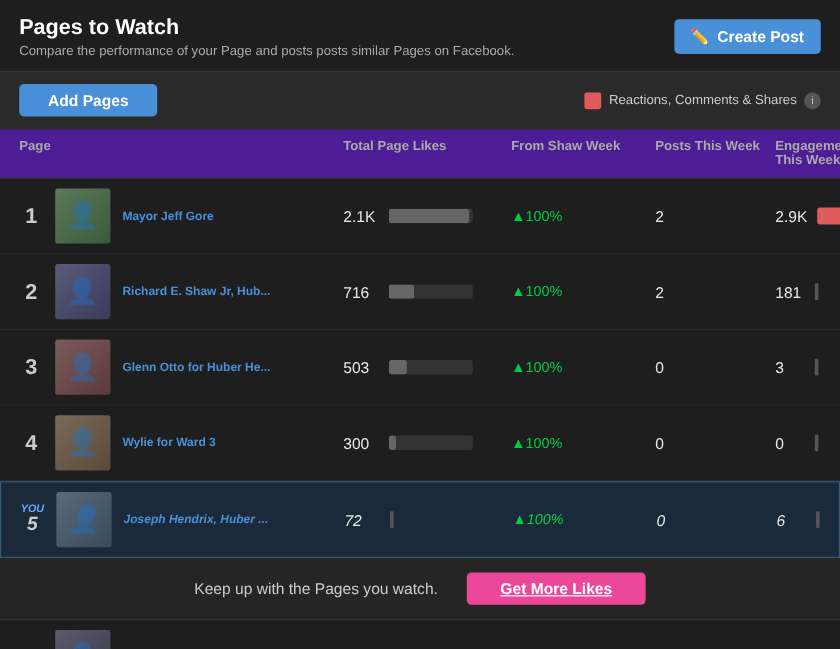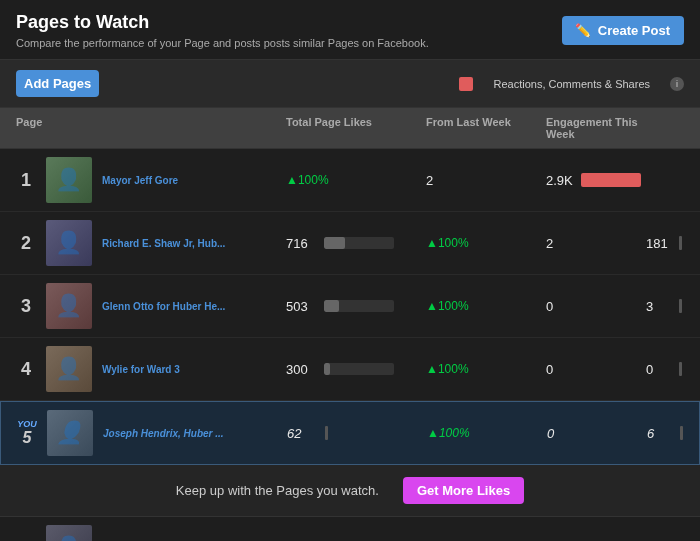--- a/index.html
+++ b/index.html
@@ -53,30 +53,30 @@
       padding: 10px 16px;
       display: flex;
       justify-content: space-between;
       align-items: center;
       border-bottom: 1px solid #333;
     }
     .add-pages-btn {
       background: #4a90d9;
       color: #fff;
       border: none;
-      padding: 6px 8px;
+      padding: 6px 24px;
       border-radius: 4px;
       cursor: pointer;
       font-size: 13px;
       font-weight: bold;
     }
     .legend {
       display: flex;
       align-items: center;
-      gap: 20px;
+      gap: 6px;
       font-size: 11px;
       color: #ccc;
     }
     .legend-color {
       width: 14px;
       height: 14px;
       background: #e05c5c;
       border-radius: 2px;
       display: inline-block;
     }
@@ -90,21 +90,21 @@
       justify-content: center;
       font-size: 9px;
       color: #ccc;
       cursor: pointer;
     }
 
     .table-container {
       width: 100%;
     }
     .table-header {
-      background: #404040;
+      background: #4c1d95;
       display: grid;
       grid-template-columns: 270px 140px 120px 100px 1fr;
       padding: 8px 16px;
       border-bottom: 1px solid #333;
       font-size: 11px;
       color: #aaa;
       font-weight: bold;
     }
     .col-page { }
     .col-likes { }
@@ -229,28 +229,29 @@
       height: 14px;
       background: #555;
       border-radius: 1px;
     }
 
     .promo-text {
       color: #ccc;
       font-size: 13px;
     }
     .get-more-btn {
-      background: #d946ef;
+      background: #ec4899;
       color: #fff;
       border: none;
-      padding: 6px 14px;
+      padding: 6px 28px;
       border-radius: 4px;
       cursor: pointer;
       font-size: 13px;
       font-weight: bold;
+      text-decoration: underline;
     }
 
     
     .avatar-1 { background: linear-gradient(135deg, #5a7a5a, #3a5a3a); }
     .avatar-2 { background: linear-gradient(135deg, #5a5a7a, #3a3a5a); }
     .avatar-3 { background: linear-gradient(135deg, #7a5a5a, #5a3a3a); }
     .avatar-4 { background: linear-gradient(135deg, #7a6a5a, #5a4a3a); }
     .avatar-5 { background: linear-gradient(135deg, #5a6a7a, #3a4a5a); }
     .avatar-6 { background: linear-gradient(135deg, #5a5a6a, #3a3a4a); }
 
@@ -280,31 +281,38 @@
     <span>Reactions, Comments &amp; Shares</span>
     <span class="legend-info">i</span>
   </div>
 </div>
 
 <div class="table-container">
 
   <div class="table-header">
     <div class="col-page">Page</div>
     <div class="col-likes">Total Page Likes</div>
-    <div class="col-lastweek">From Last Week</div>
+    <div class="col-lastweek">From Shaw Week</div>
+    <div class="col-posts">Posts This Week</div>
     <div class="col-engagement">Engagement This Week</div>
   </div>
 
   <div class="table-row">
     <div class="page-cell">
       <span class="rank">1</span>
       <div class="avatar avatar-1">
           <span class="avatar-person">👤</span>
         </div>
       <span class="page-name">Mayor Jeff Gore</span>
+    </div>
+    <div class="likes-cell">
+      <span class="likes-number">2.1K</span>
+      <div class="bar-container">
+        <div class="bar-fill" style="width:95%"></div>
+      </div>
     </div>
     <div class="from-last-week">▲100%</div>
     <div class="posts-count">2</div>
     <div class="engagement-cell">
       <span class="engagement-number">2.9K</span>
       <div class="engagement-bar" style="width:60px;"></div>
     </div>
   </div>
 
   <div class="table-row">
@@ -378,21 +386,21 @@
       <div style="display:flex;flex-direction:column;align-items:center;width:20px;flex-shrink:0;">
         <span class="you-badge">YOU</span>
         <span class="rank" style="font-size:16px;">5</span>
       </div>
       <div class="avatar avatar-5">
           <span class="avatar-person">👤</span>
         </div>
       <span class="page-name">Joseph Hendrix, Huber ...</span>
     </div>
     <div class="likes-cell">
-      <span class="likes-number">62</span>
+      <span class="likes-number">72</span>
       <div class="tiny-bar"></div>
     </div>
     <div class="from-last-week">▲100%</div>
     <div class="posts-count">0</div>
     <div class="engagement-cell">
       <span class="engagement-number">6</span>
       <div class="tiny-bar"></div>
     </div>
   </div>
 

